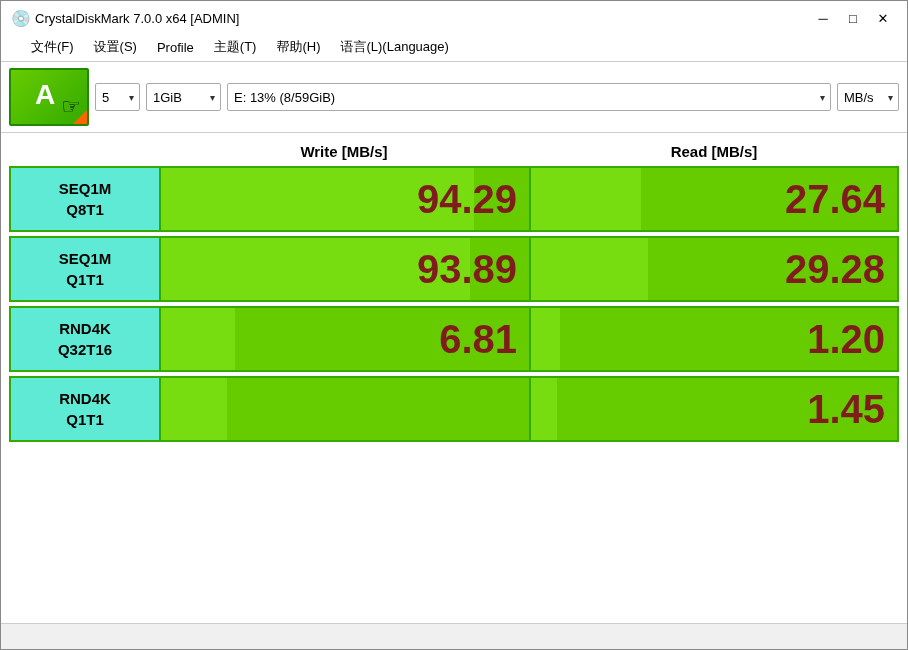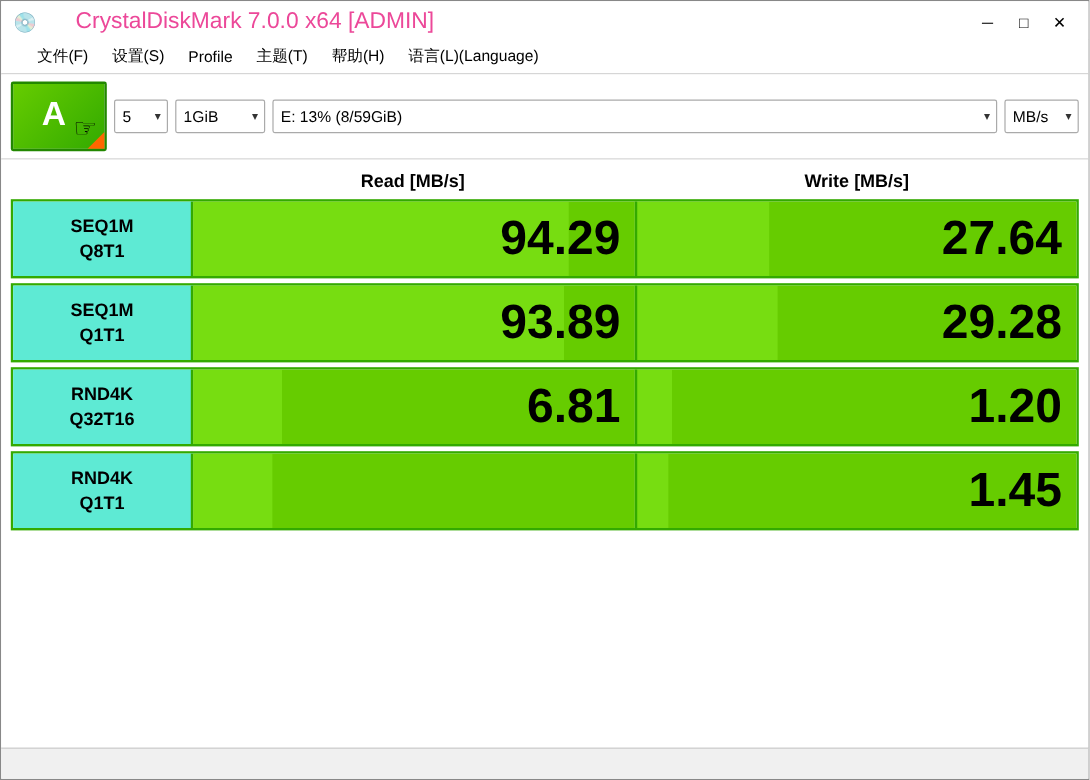--- a/index.html
+++ b/index.html
@@ -40,24 +40,23 @@
       align-items: center;
       gap: 6px;
     }
 
     .title-icon {
       width: 18px;
       height: 18px;
     }
 
     .title-text {
-      font-size: 19px;
-      color: #ec4899;
+      font-size: 13px;
+      color: #000000;
       font-weight: normal;
-      margin-left: 28px;
     }
 
     .title-bar-controls {
       display: flex;
       gap: 2px;
     }
 
     .title-btn {
       width: 28px;
       height: 22px;
@@ -235,21 +234,21 @@
       left: 0;
       top: 0;
       bottom: 0;
       background: #88ee22;
       opacity: 0.5;
     }
 
     .cell-value {
       font-size: 40px;
       font-weight: bold;
-      color: #000000;
+      color: #7f1d1d;
       position: relative;
       z-index: 1;
       font-family: Arial, sans-serif;
     }
 
     
     .status-bar {
       height: 26px;
       border-top: 1px solid #ccc;
       background: #f0f0f0;
@@ -329,22 +328,22 @@
         <option>μs</option>
       </select>
       <span class="select-arrow">▾</span>
     </div>
   </div>
 
   <div class="main-content">
 
     <div class="header-row">
       <div class="header-cell"></div>
+      <div class="header-cell">Write [MB/s]</div>
       <div class="header-cell">Read [MB/s]</div>
-      <div class="header-cell">Write [MB/s]</div>
     </div>
 
     <div class="data-row" id="row-0">
       <div class="row-label">
         <span>SEQ1M</span>
         <span>Q8T1</span>
       </div>
       <div class="read-cell">
         <div class="bar-bg" style="width:85%"></div>
         <span class="cell-value">94.29</span>

